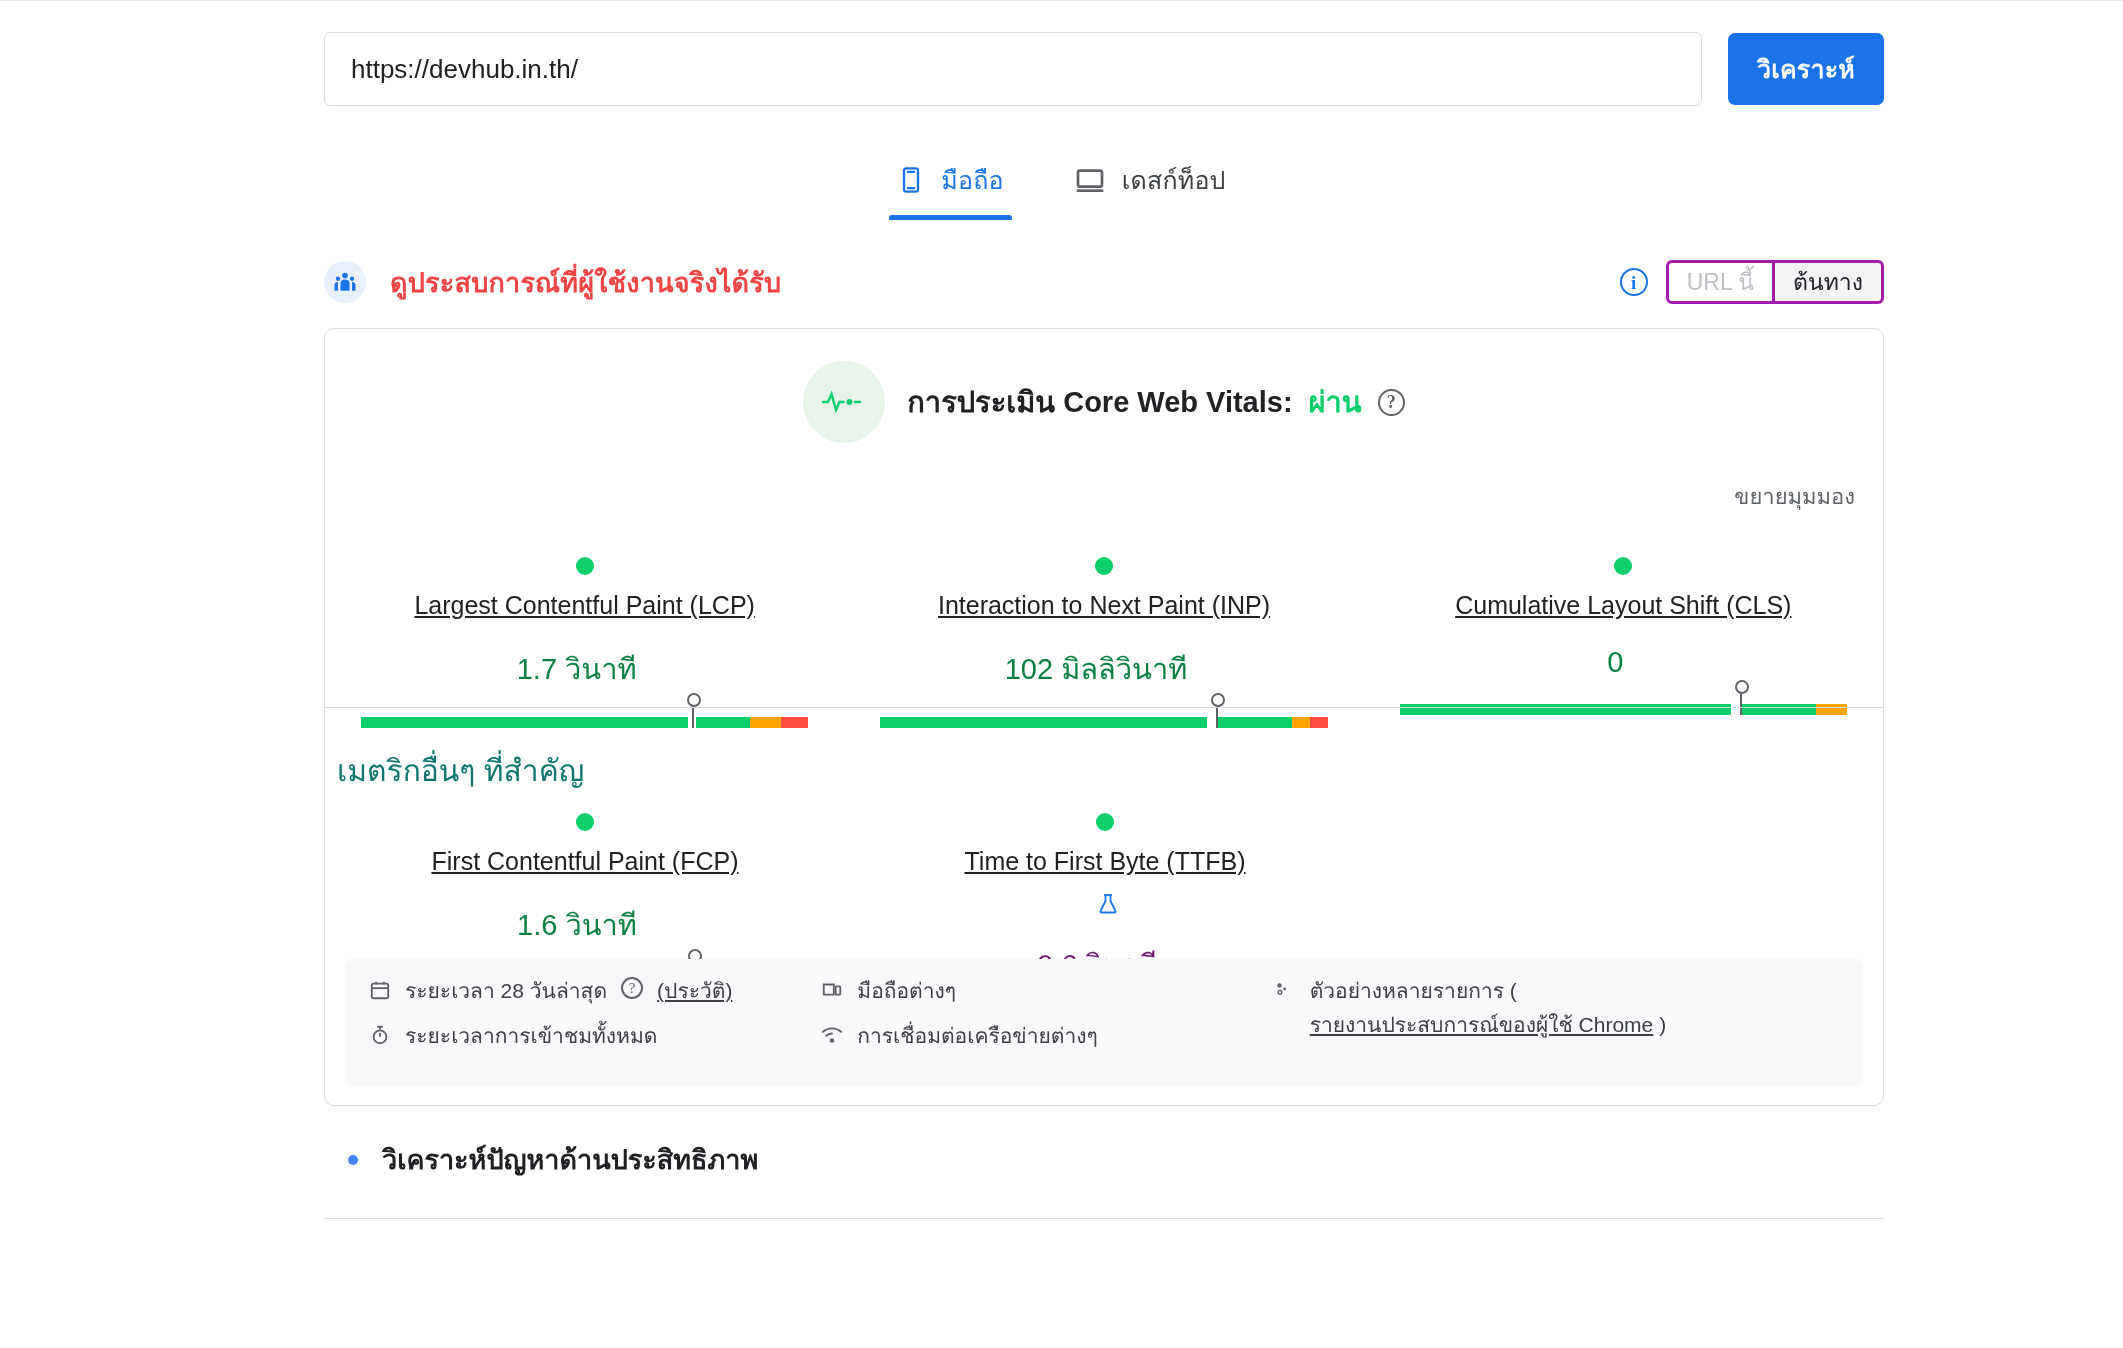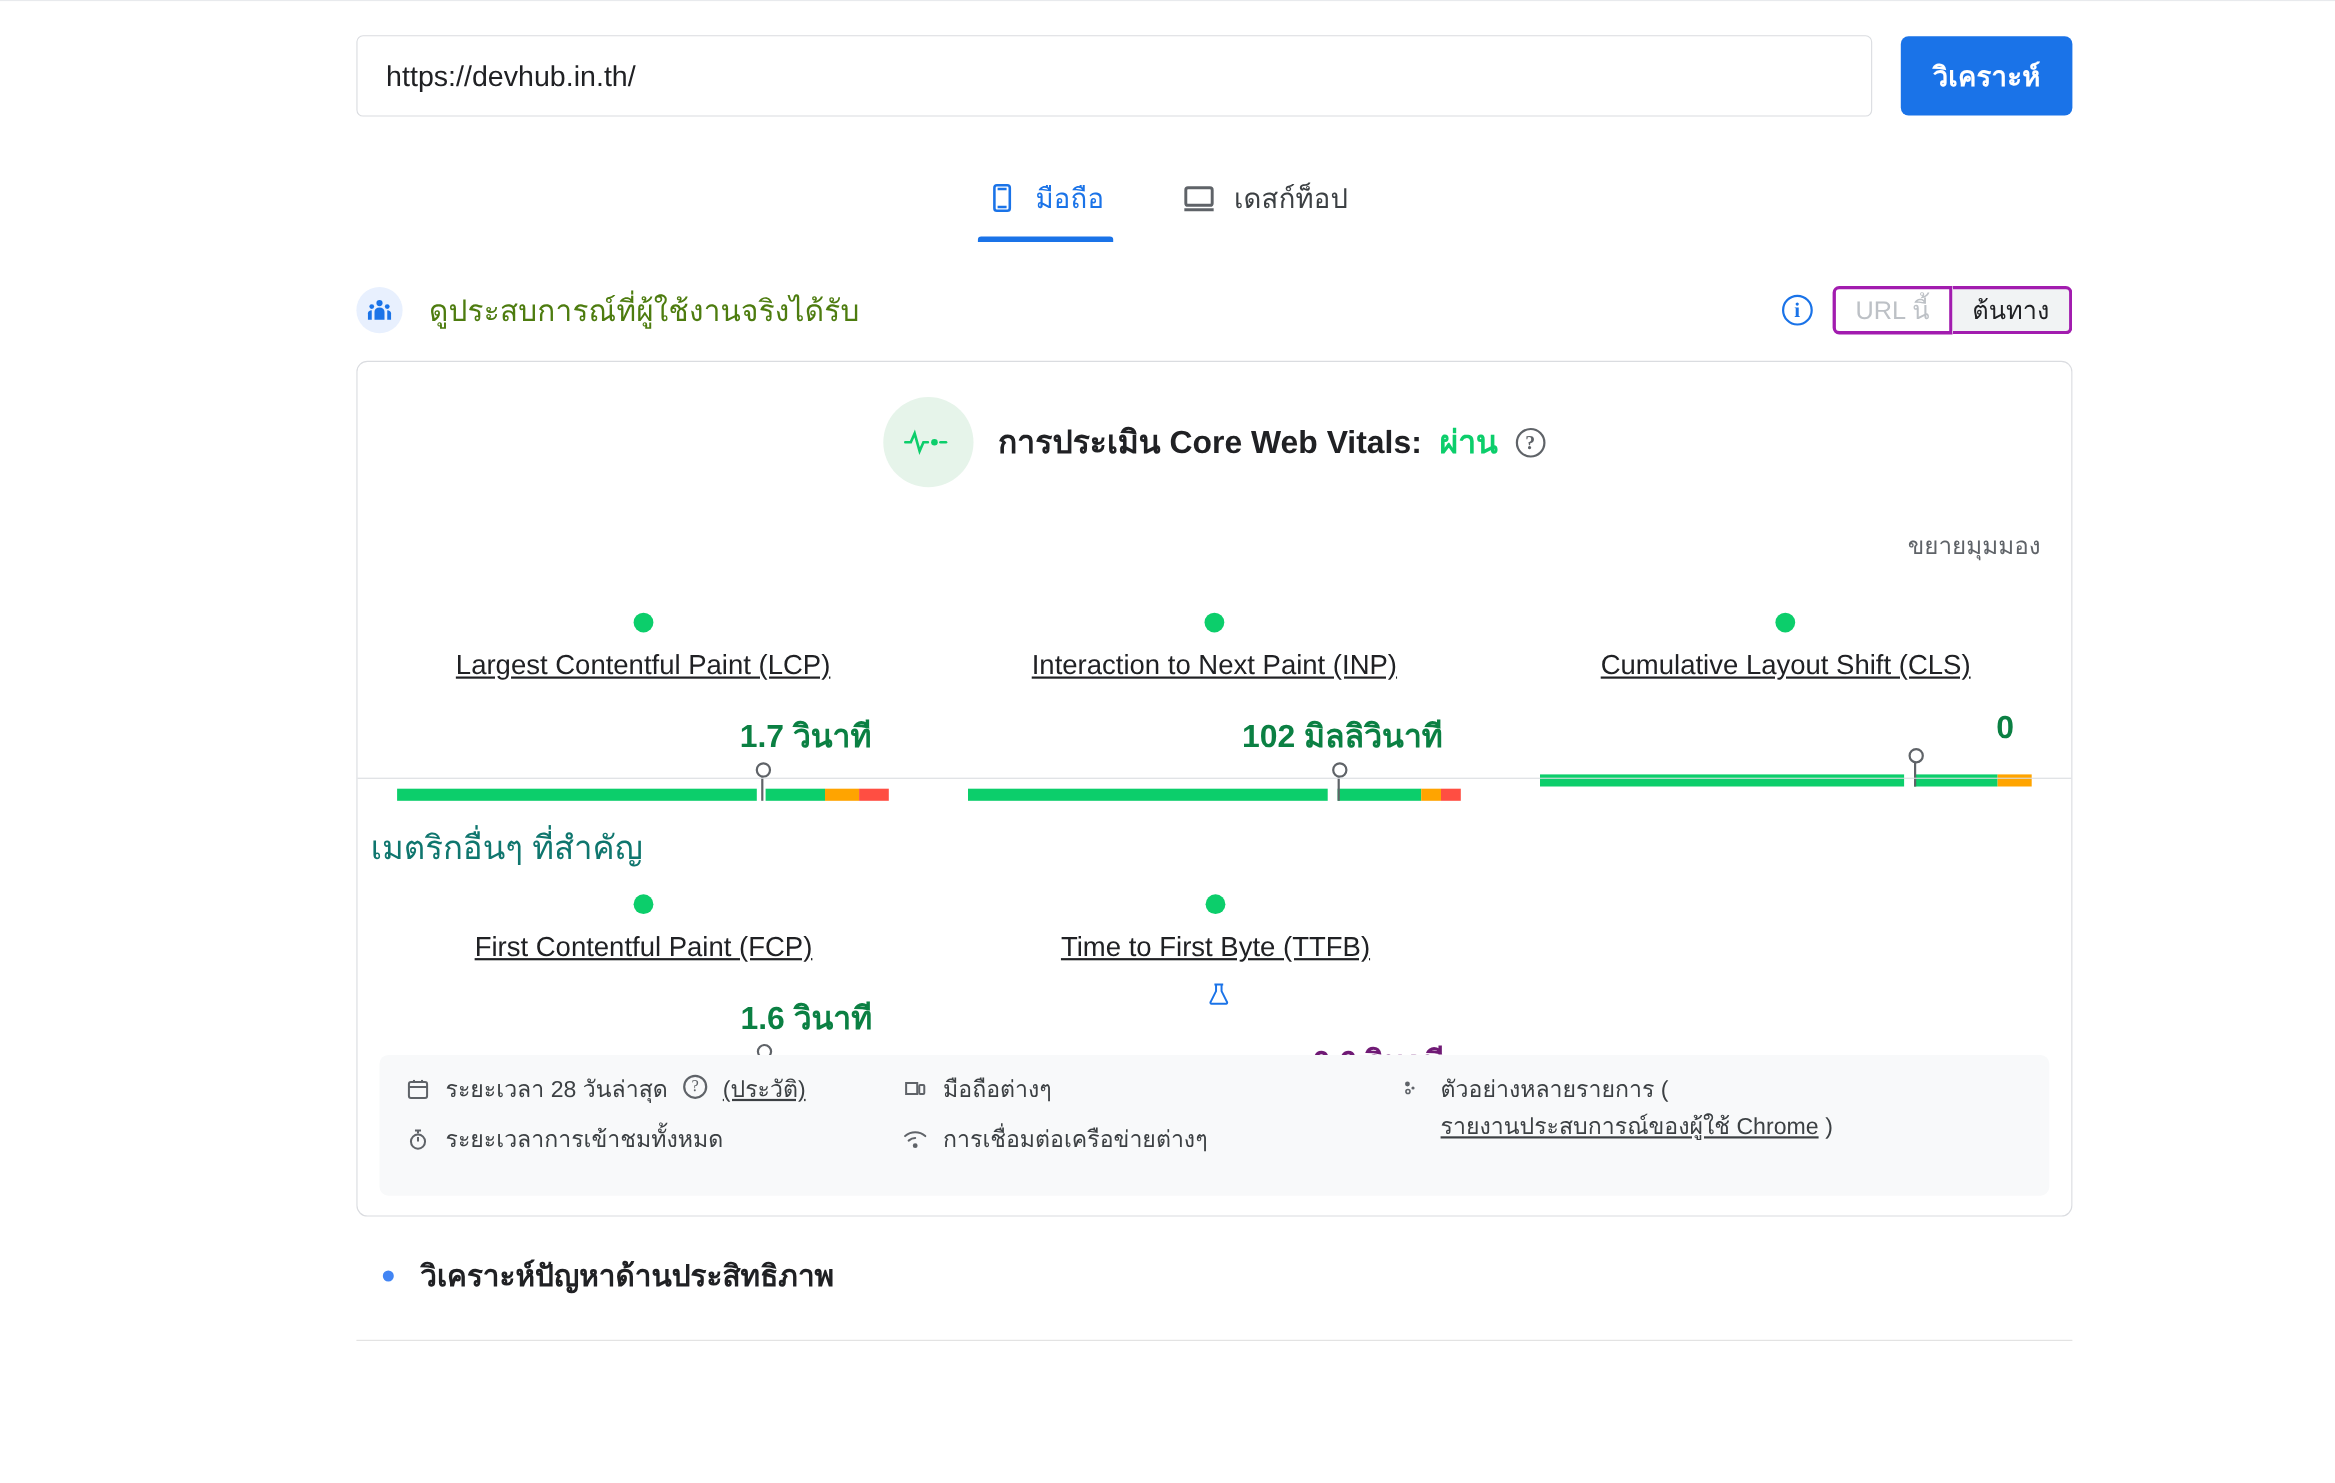--- a/index.html
+++ b/index.html
@@ -98,22 +98,22 @@
   }
   .section-head .head-icon {
     width: 42px; height: 42px; border-radius: 50%;
     background: #e8f0fe;
     display: flex; align-items: center; justify-content: center;
     margin-right: 24px;
     flex: 0 0 auto;
   }
   .section-head .head-title {
     font-size: 27px;
-    font-weight: 400;
-    color: #4d7c0f;
+    font-weight: 700;
+    color: #ef4444;
     letter-spacing: .2px;
   }
   .head-right {
     margin-left: auto;
     display: flex;
     align-items: center;
     gap: 18px;
   }
   .info-i {
     width: 28px; height: 28px;
@@ -227,23 +227,23 @@
   }
   .metric-name {
     font-size: 25px;
     color: #202124;
     text-decoration: underline;
     cursor: pointer;
     white-space: nowrap;
   }
   .flask-icon { margin-left: 6px; display: inline-flex; }
   .metric-value {
-    text-align: right;
+    text-align: center;
     font-size: 29px;
-    font-weight: 700;
+    font-weight: 400;
     color: #0b8043;
     padding-right: 16px;
     margin-bottom: 8px;
   }
   .bar-wrap { position: relative; height: 34px; }
   .bar {
     position: absolute;
     left: 0; bottom: 6px;
     width: 100%;
     height: 11px;

